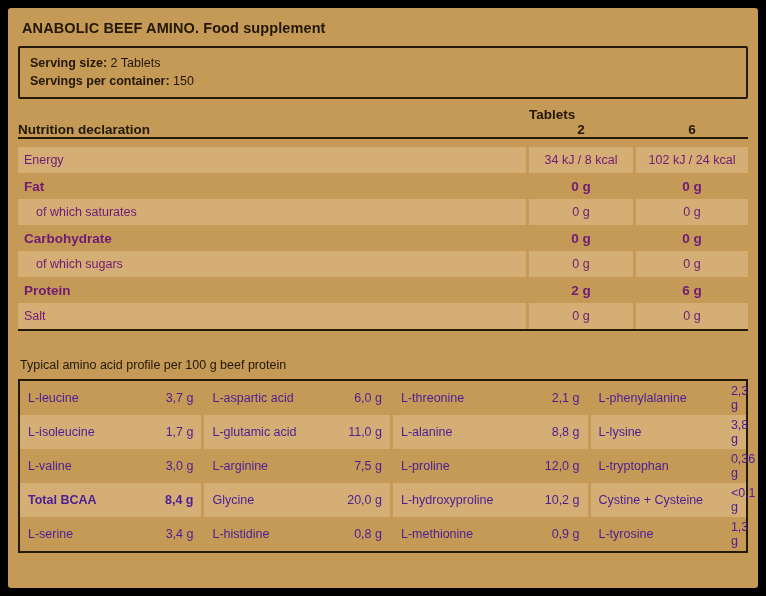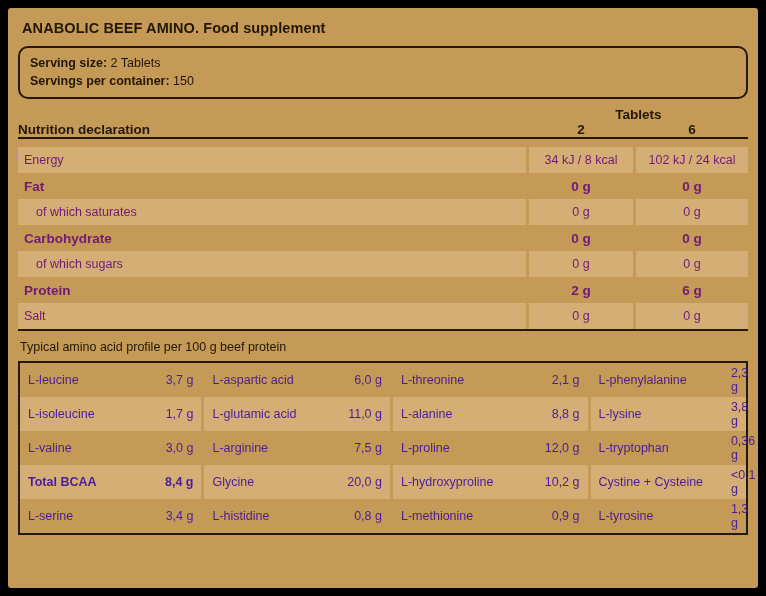--- a/index.html
+++ b/index.html
@@ -30,21 +30,21 @@
     font-weight: bold;
     color: #231708;
     padding: 12px 0 10px 14px;
     letter-spacing: 0.1px;
   }
 
   
   .serving-box {
     margin: 0 10px;
     border: 2px solid #241906;
-    border-radius: 10px;
+    border-radius: 2px;
     padding: 6px 0 7px 10px;
     background: #c49a56;
   }
   .serving-line {
     font-size: 12.5px;
     font-weight: bold;
     color: #231708;
     line-height: 18px;
   }
   .serving-line span.val {
@@ -67,21 +67,21 @@
     font-weight: bold;
     color: #231708;
     padding-left: 6px;
     vertical-align: bottom;
     padding-bottom: 6px;
   }
   .hdr-tablets {
     font-size: 13.5px;
     font-weight: bold;
     color: #231708;
-    text-align: center;
+    text-align: left;
     padding-bottom: 2px;
   }
   .hdr-count {
     font-size: 13.5px;
     font-weight: bold;
     color: #231708;
     text-align: center;
     padding-bottom: 6px;
   }
   .nrow td {
@@ -109,21 +109,21 @@
   .rule {
     height: 2px;
     background: #241906;
     margin: 0 10px;
   }
 
   
   .amino-caption {
     font-size: 12.5px;
     color: #231708;
-    padding: 9px 0 7px 12px;
+    padding: 27px 0 7px 12px;
   }
   .amino {
     margin: 0 10px;
     border: 2px solid #241906;
     border-radius: 2px;
     width: 730px;
     box-sizing: border-box;
     border-collapse: collapse;
     table-layout: fixed;
   }

